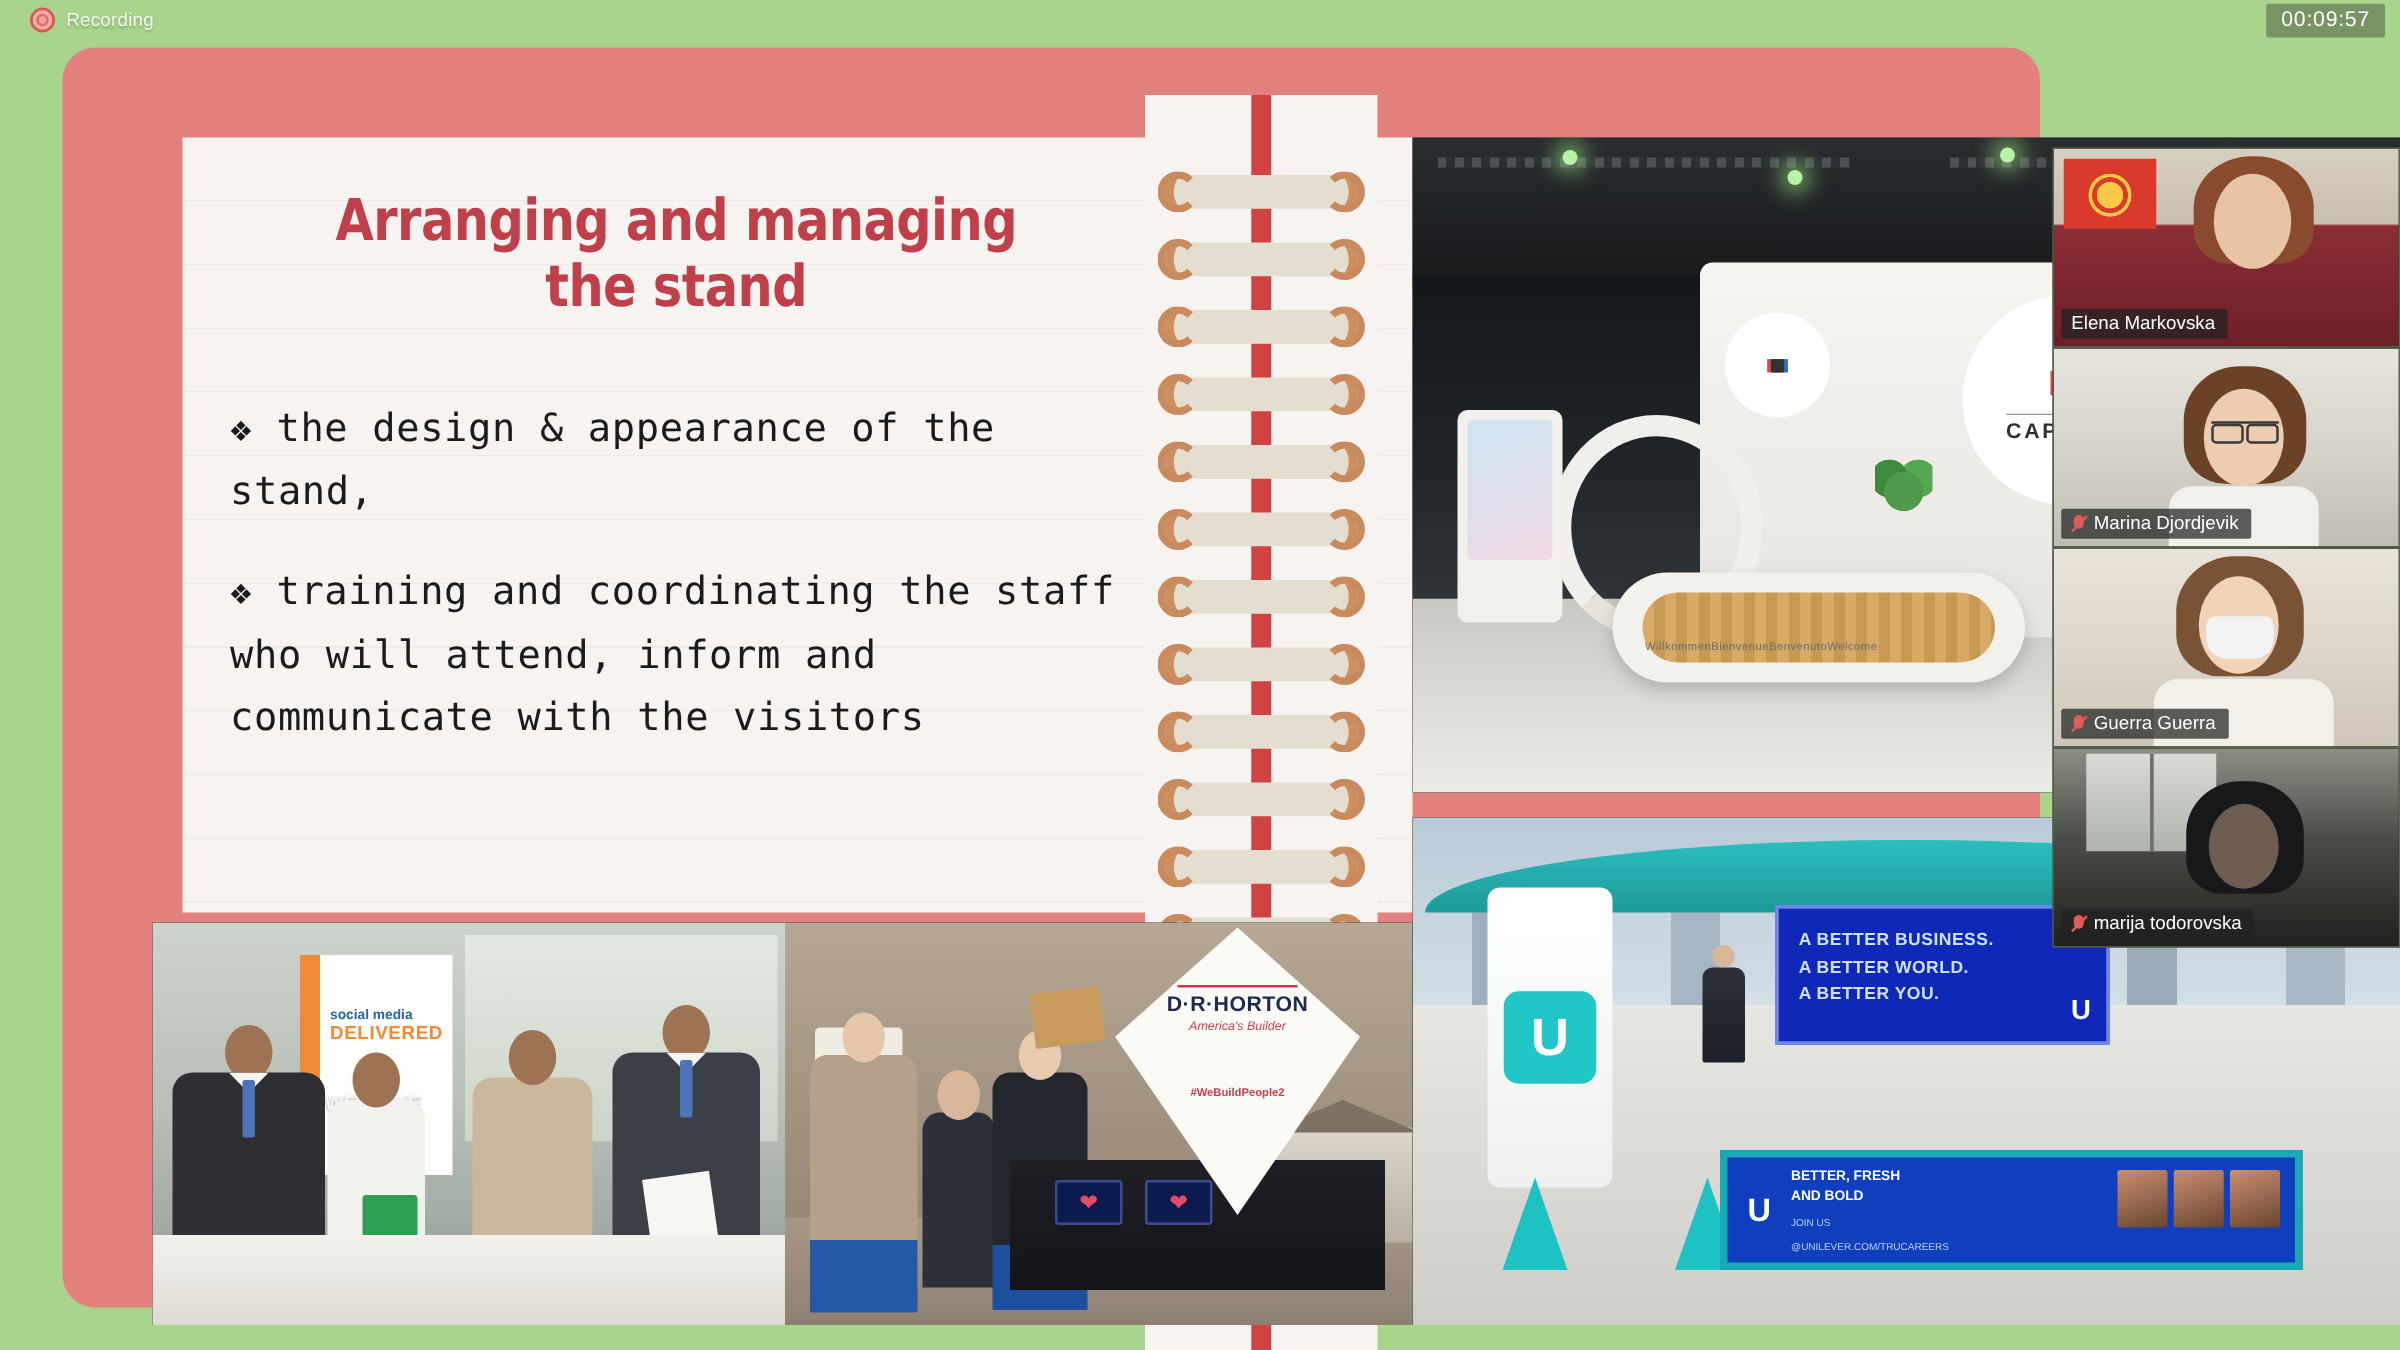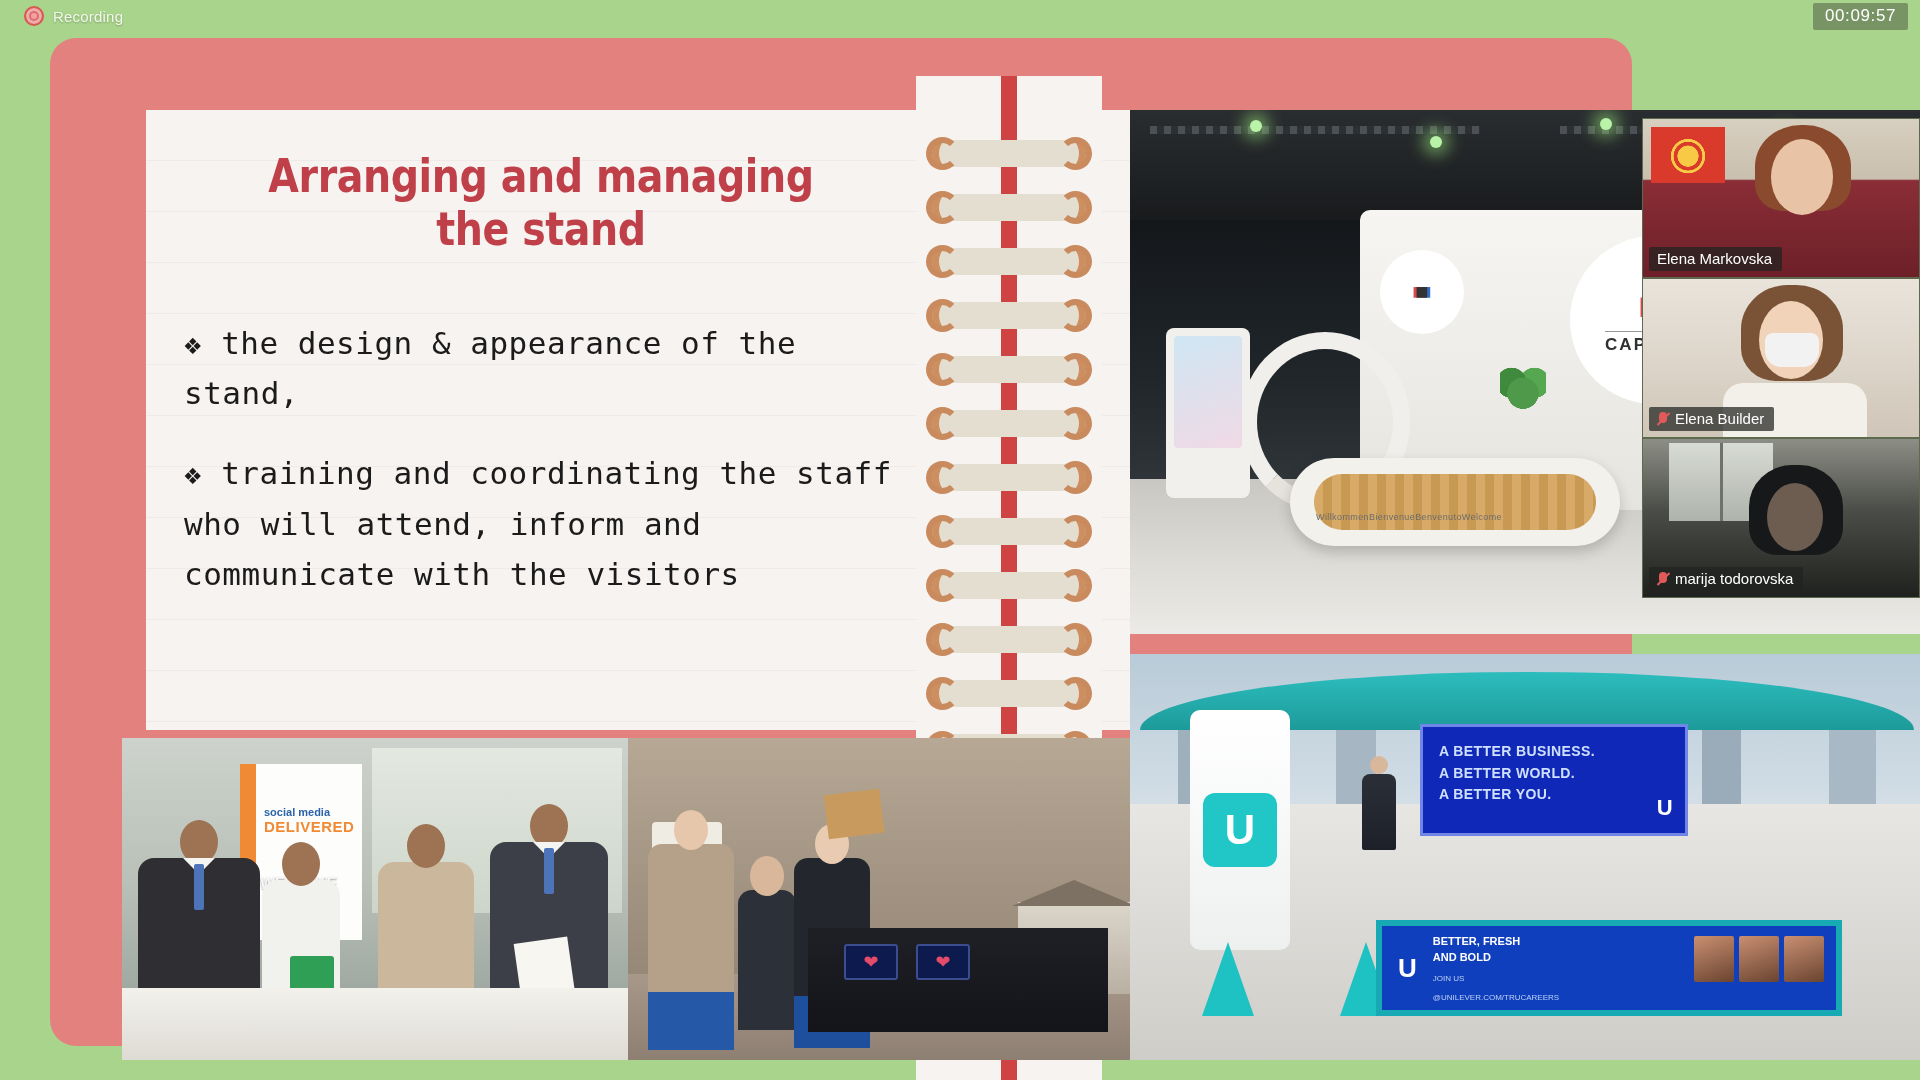--- a/index.html
+++ b/index.html
@@ -693,47 +693,64 @@
         <span class="head"></span>
         <span class="skirt"></span>
       </div>
       <div class="folder"></div>
       <div class="bluetarp"></div>
       <div class="house"></div>
       <div class="table">
         <div class="tablet t1">❤</div>
         <div class="tablet t2">❤</div>
       </div>
+      <div class="kite">
+        <div class="bar"></div>
+        <div class="brand">D·R·HORTON</div>
+        <div class="tag">America's Builder</div>
+        <div class="hash">#WeBuildPeople2</div>
+      </div>
     </div>
 
   </div>
 
   <div id="participants">
 
     <div class="ptile" id="pt0">
       <div class="cam"></div>
       <div class="flagpic"></div>
       <div class="hair"></div>
       <div class="face"></div>
       <div class="pname">
         <span>Elena Markovska</span>
       </div>
     </div>
 
+    <div class="ptile" id="pt1">
+      <div class="cam"></div>
+      <div class="hair"></div>
+      <div class="face"></div>
+      <div class="glasses"></div>
+      <div class="shirt"></div>
+      <div class="pname">
+        <span class="mic-muted"></span>
+        <span>Marina Djordjevik</span>
+      </div>
+    </div>
 
 
     <div class="ptile" id="pt3">
       <div class="cam"></div>
       <div class="hair"></div>
       <div class="face"></div>
       <div class="mask"></div>
       <div class="shirt"></div>
       <div class="pname">
         <span class="mic-muted"></span>
-        <span>Elena Builder</span>
+        <span>Guerra Guerra</span>
       </div>
     </div>
 
     <div class="ptile" id="pt4">
       <div class="cam"></div>
       <div class="window"></div>
       <div class="hair"></div>
       <div class="face"></div>
       <div class="pname">
         <span class="mic-muted"></span>

